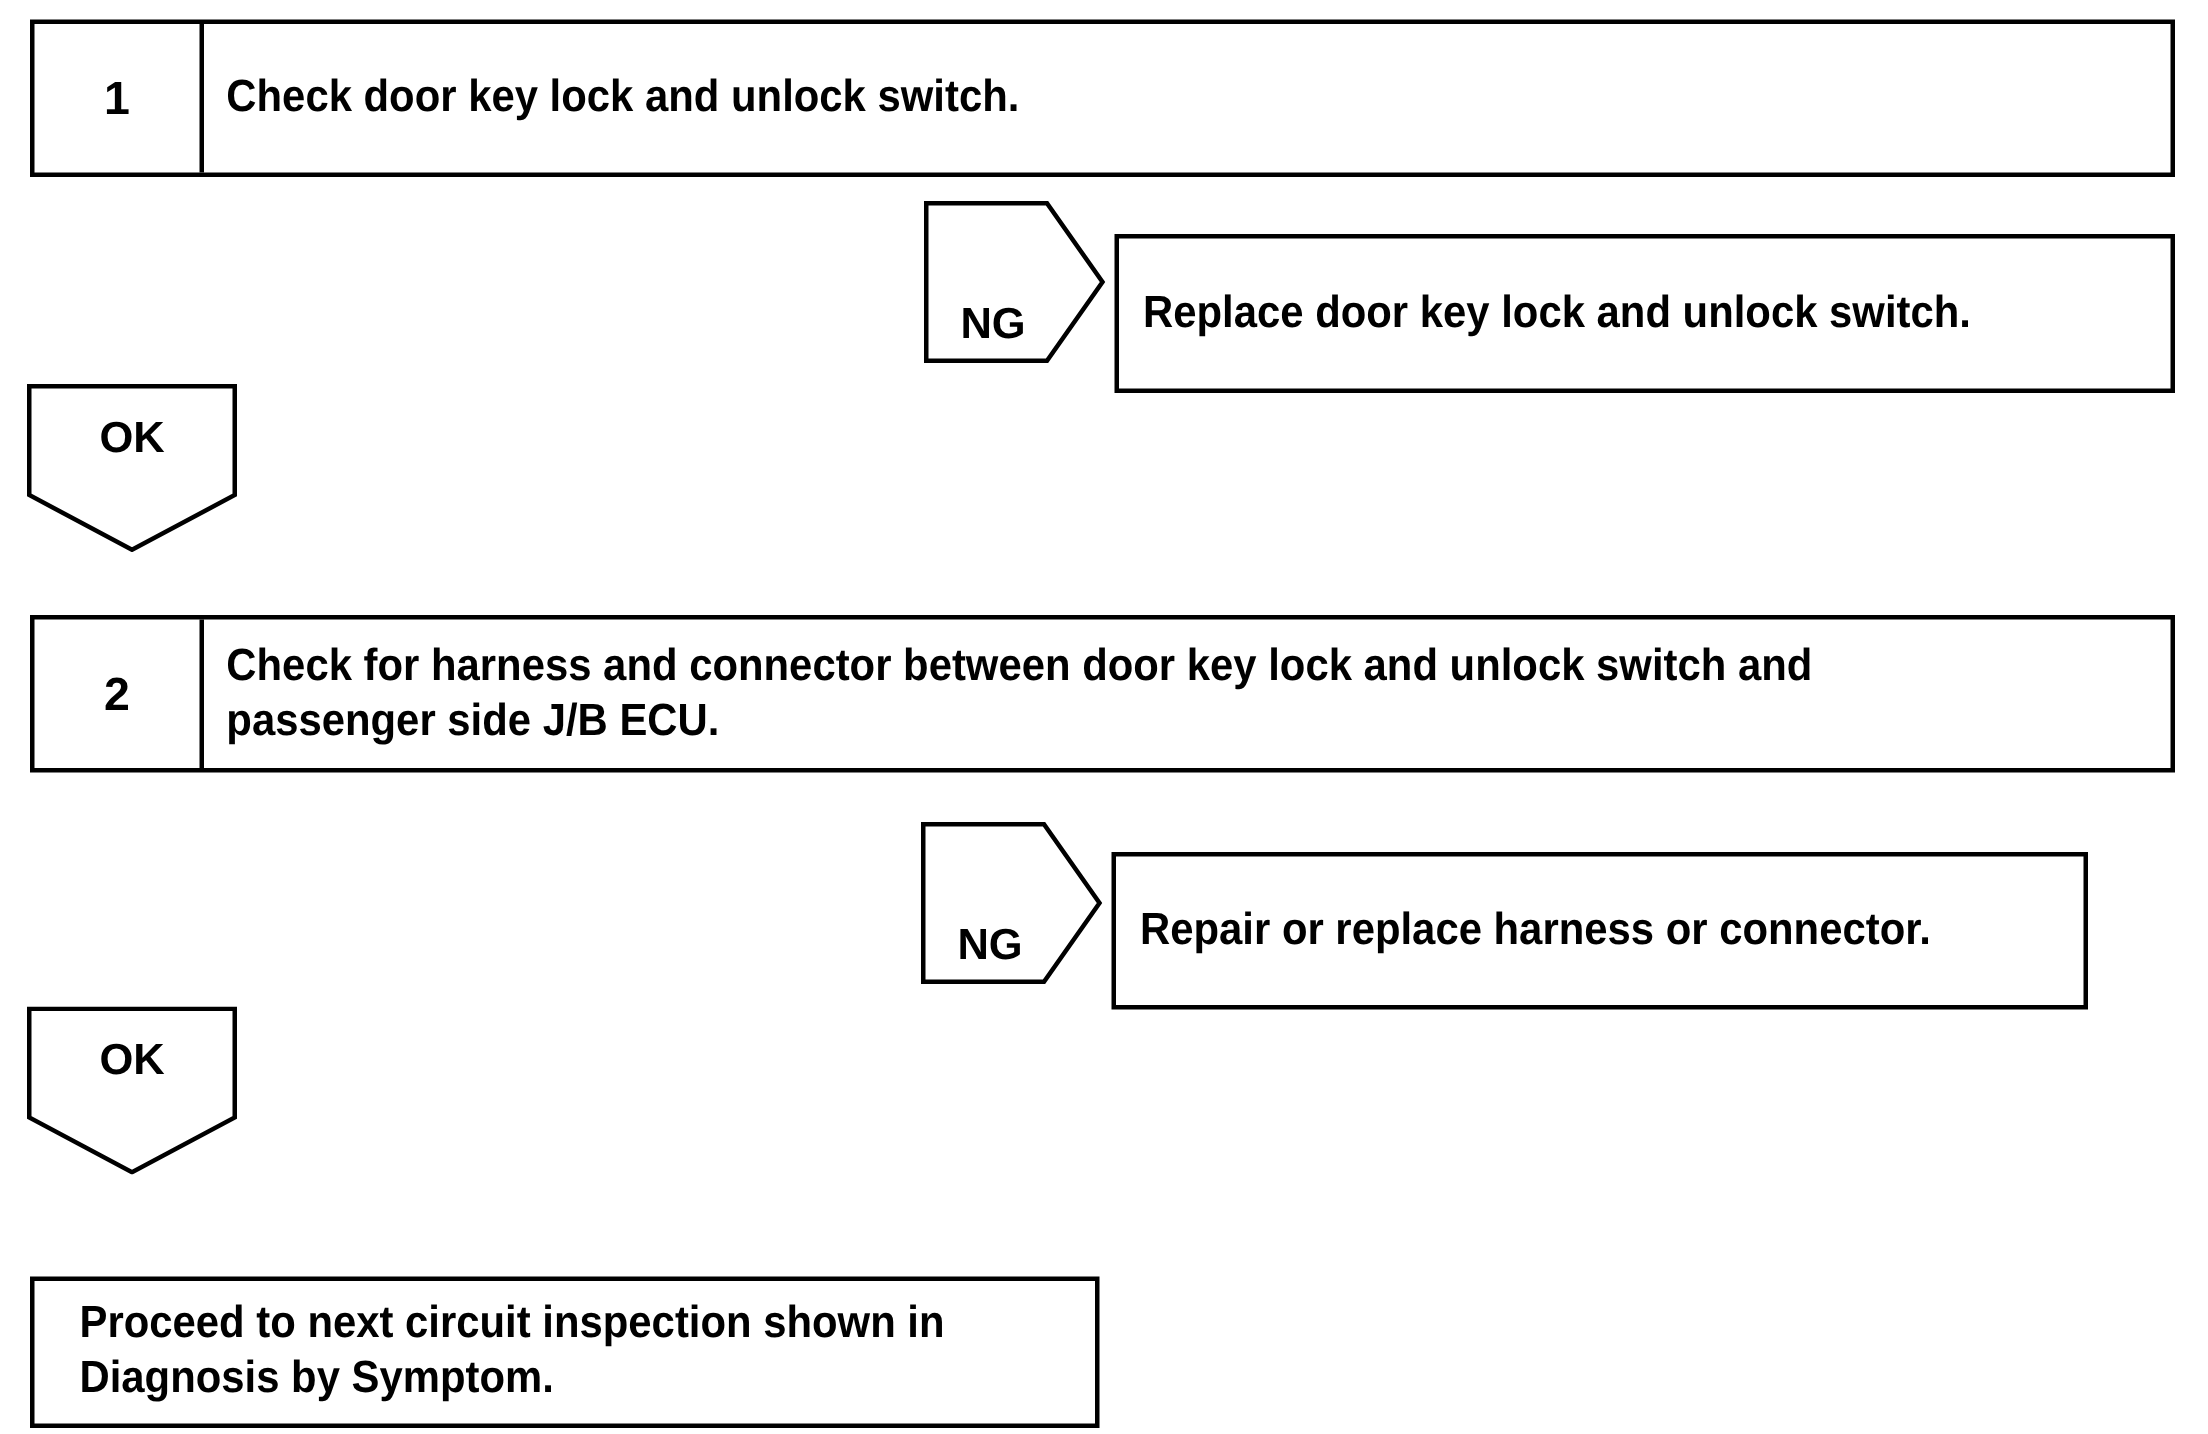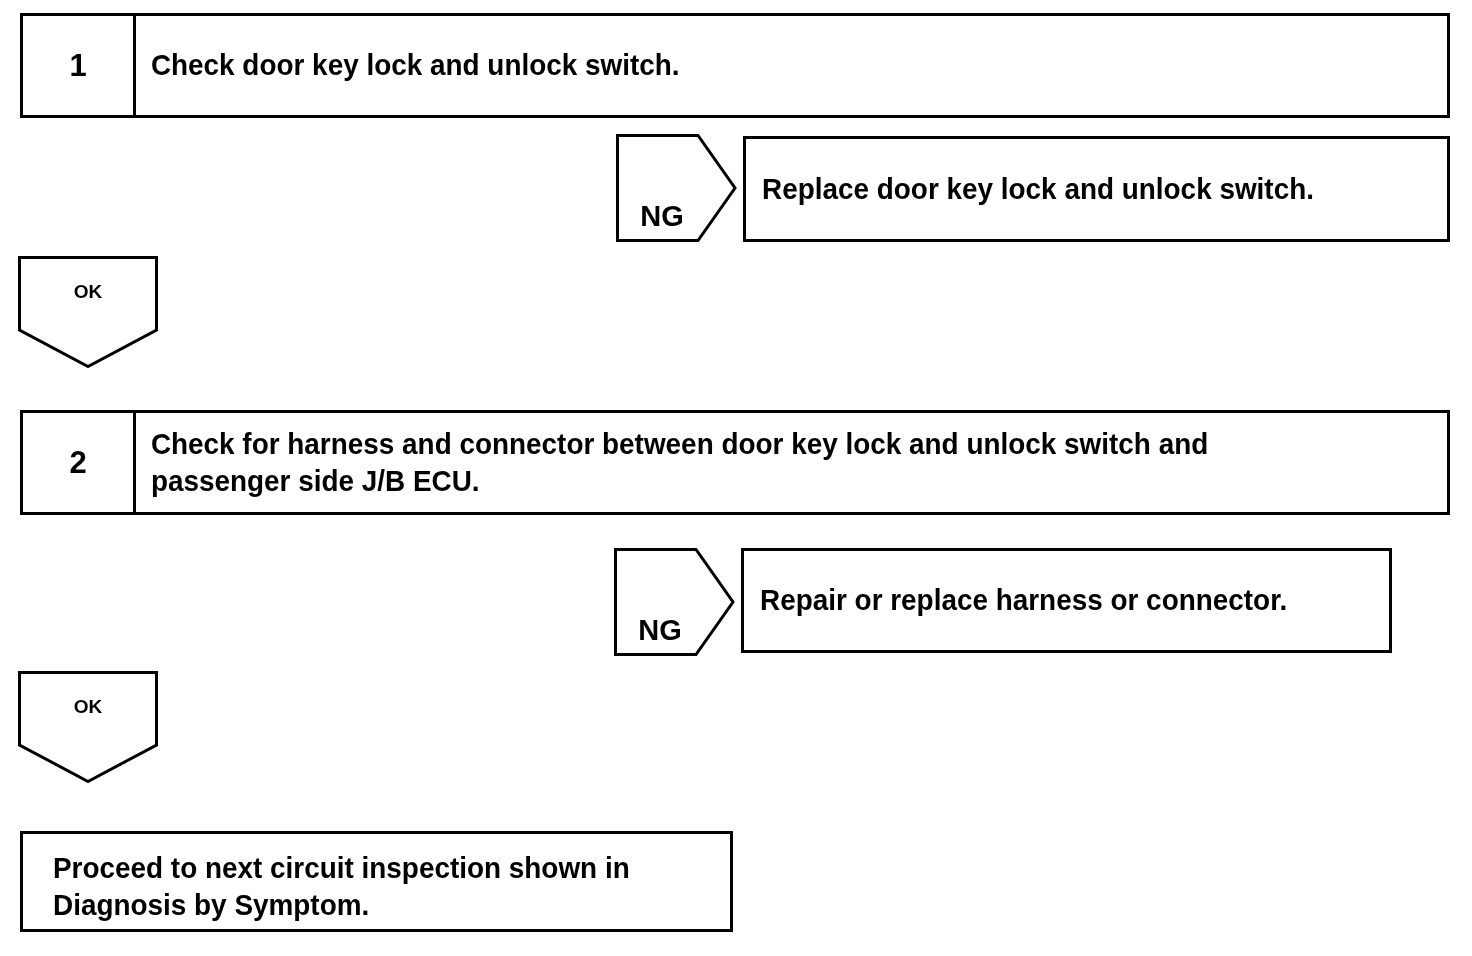--- a/index.html
+++ b/index.html
@@ -68,20 +68,21 @@
     border: 3px solid #000;
     background: #fff;
     display: flex;
     align-items: center;
     font-weight: bold;
     font-size: 30px;
     line-height: 1.23;
     padding-left: 16px;
     padding-right: 10px;
     white-space: pre-line;
+    margin-top: 20px;
   }
   .plain-box > .ptxt {
     transform: scaleX(0.93);
     transform-origin: left center;
   }
 
   
   .ng-arrow {
     position: absolute;
     width: 121px;
@@ -113,21 +114,21 @@
   .ok-label {
     position: absolute;
     left: 0;
     top: 0;
     width: 140px;
     height: 72px;
     display: flex;
     align-items: center;
     justify-content: center;
     font-weight: bold;
-    font-size: 19px;
+    font-size: 29px;
     pointer-events: none;
   }
 </style>
 </head>
 <body>
 
 <div class="flow">
 
   <div class="step-box" style="left:20px; top:13px; width:1430px; height:105px;">
     <div class="step-num">1</div>
@@ -168,17 +169,17 @@
     <span class="ptxt">Repair or replace harness or connector.</span>
   </div>
 
   <div class="ok-arrow" style="left:18px; top:671px;">
     <svg viewBox="0 0 140 112" preserveAspectRatio="none" aria-hidden="true">
       <polygon points="1.5,1.5 138.5,1.5 138.5,74 70,110.5 1.5,74" fill="#ffffff" stroke="#000000" stroke-width="3" stroke-linejoin="miter"></polygon>
     </svg>
     <div class="ok-label">OK</div>
   </div>
 
-  <div class="plain-box" style="left:20px; top:831px; width:713px; height:101px; padding-left:30px; align-items:center; padding-top:10px;">
+  <div class="plain-box" style="left:20px; top:831px; width:713px; height:101px; padding-left:30px; align-items:flex-start; padding-top:10px;">
     <span class="ptxt" style="display:block; width:100%;">Proceed to next circuit inspection shown in Diagnosis by Symptom.</span>
   </div>
 
 </div>
 
 </body></html>

